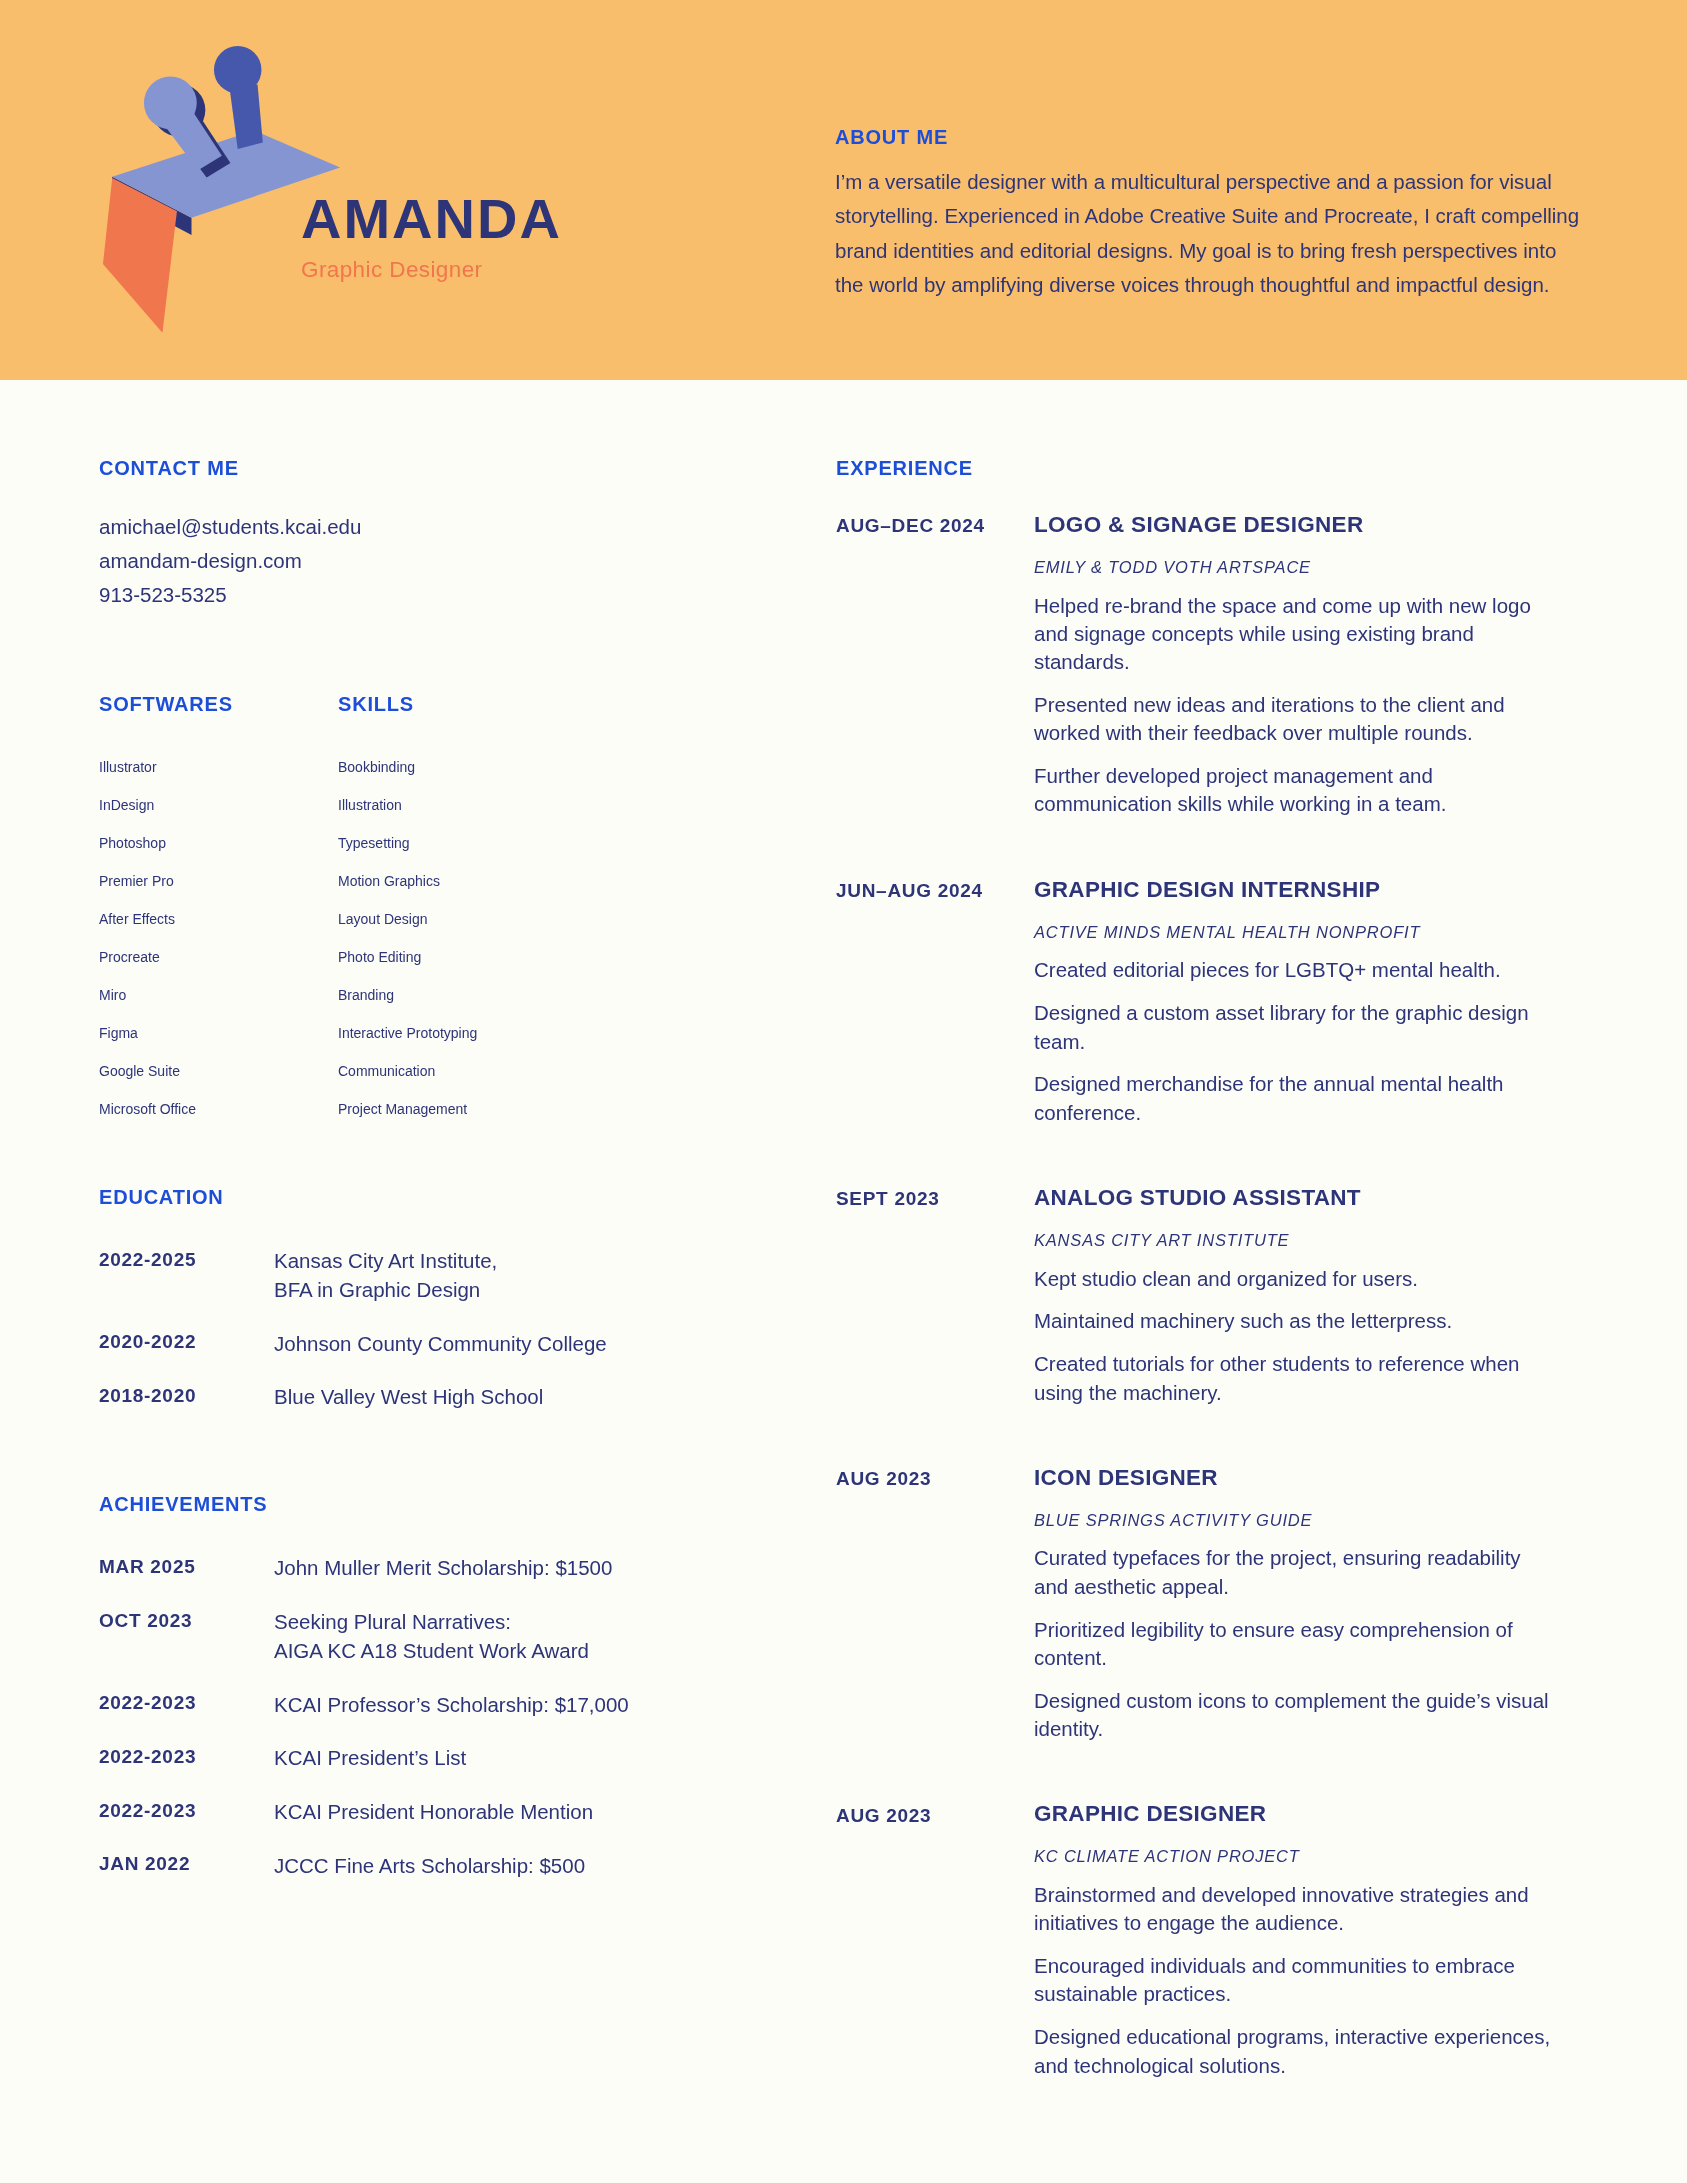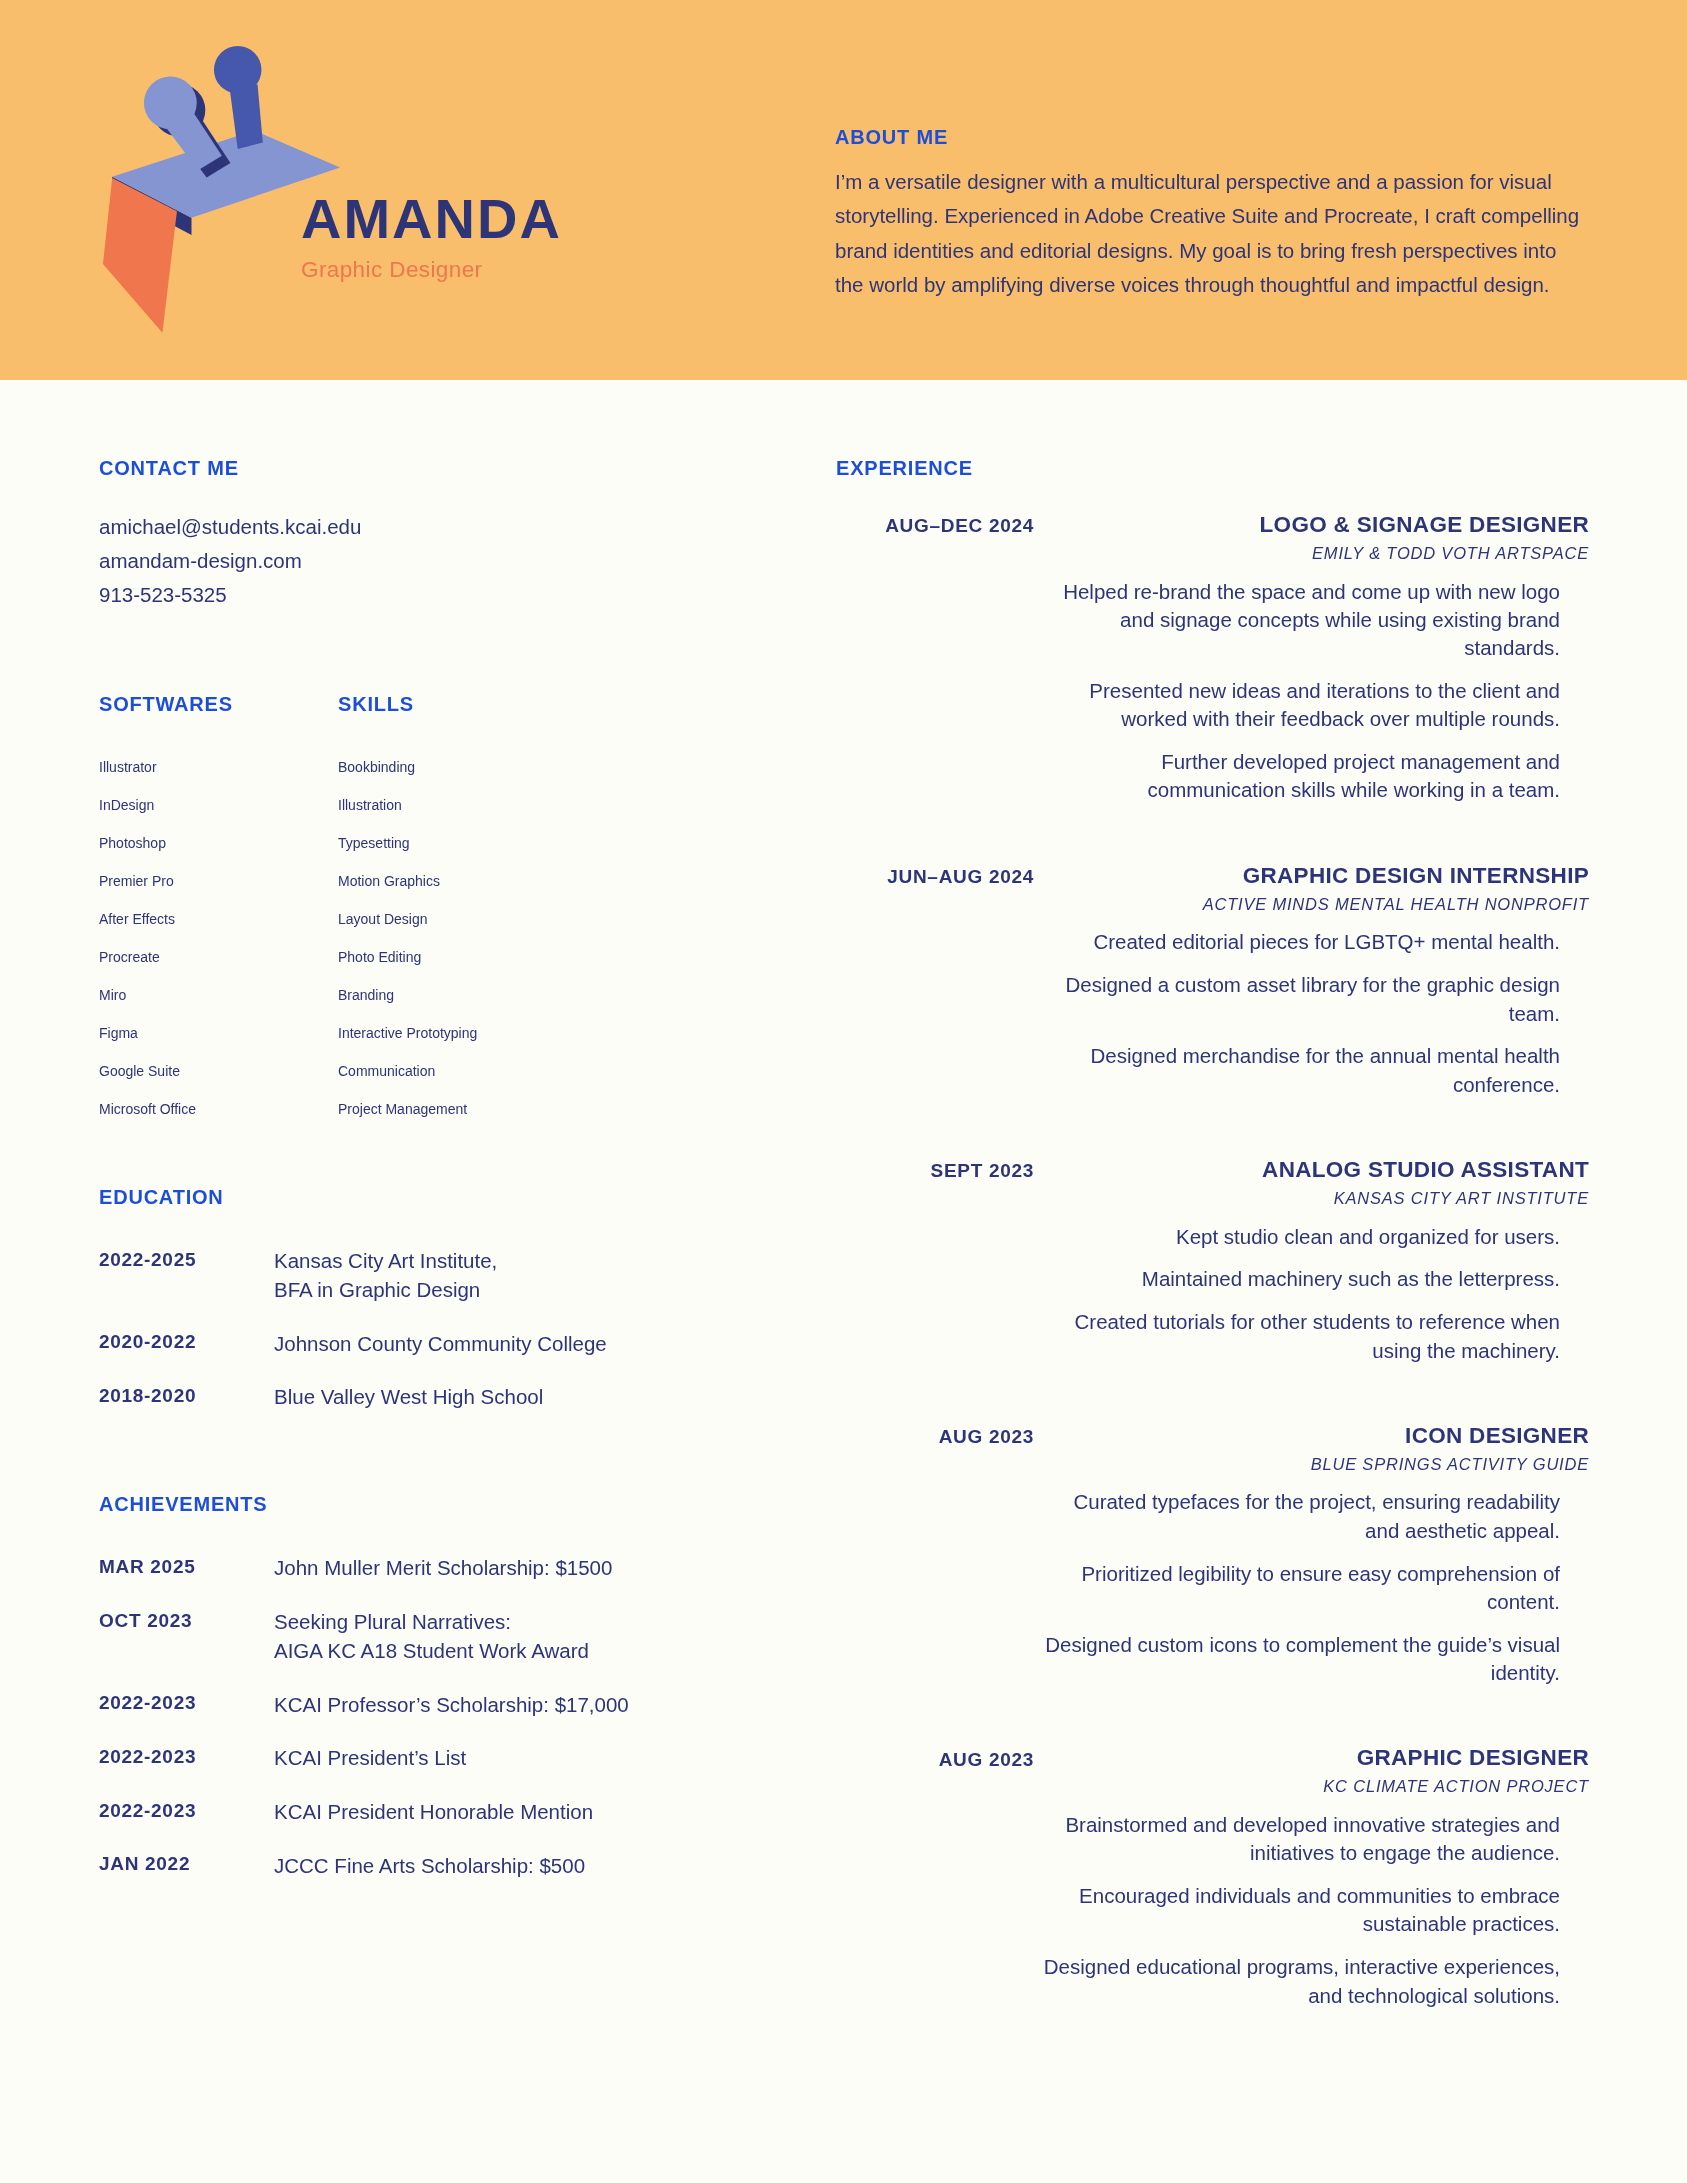--- a/index.html
+++ b/index.html
@@ -48,27 +48,27 @@
   
   .sec-rows { margin-top:58px; }
   .sec-rows.tight { margin-top:82px; }
   .rows { margin-top:37px; }
   .row { display:flex; margin-bottom:24.5px; }
   .row:last-child { margin-bottom:0; }
   .row-date { width:175px; flex:none; font-size:19px; font-weight:700; letter-spacing:0.7px; padding-top:2.6px; }
   .row-text { font-size:20.5px; line-height:1.42; white-space:pre-line; }
 
   
-  .jobs { margin-top:32px;text-align:right; }
+  .jobs { margin-top:32px; }
   .job { display:flex; margin-bottom:58px; }
   .job:last-child { margin-bottom:0; }
   .job-date { width:198px; flex:none; font-size:19px; font-weight:700; letter-spacing:0.7px; padding-top:3.3px; }
   .job-body { flex:1; min-width:0; }
   .job-title { font-size:22.5px; font-weight:700; letter-spacing:0.3px; }
-  .job-company { margin-top:6px; font-size:16.5px; font-style:italic; letter-spacing:0.8px; }
+  .job-company { margin-top:20px; font-size:16.5px; font-style:italic; letter-spacing:0.8px; }
   .job-bullets { margin-top:14.6px; }
   .bullet { font-size:20.5px; line-height:1.38; margin:0 0 14.6px 0; max-width:526px; }
   .bullet:last-child { margin-bottom:0; }
 </style>
 </head>
 <body>
 
 <div class="page">
 
   <header class="header">

